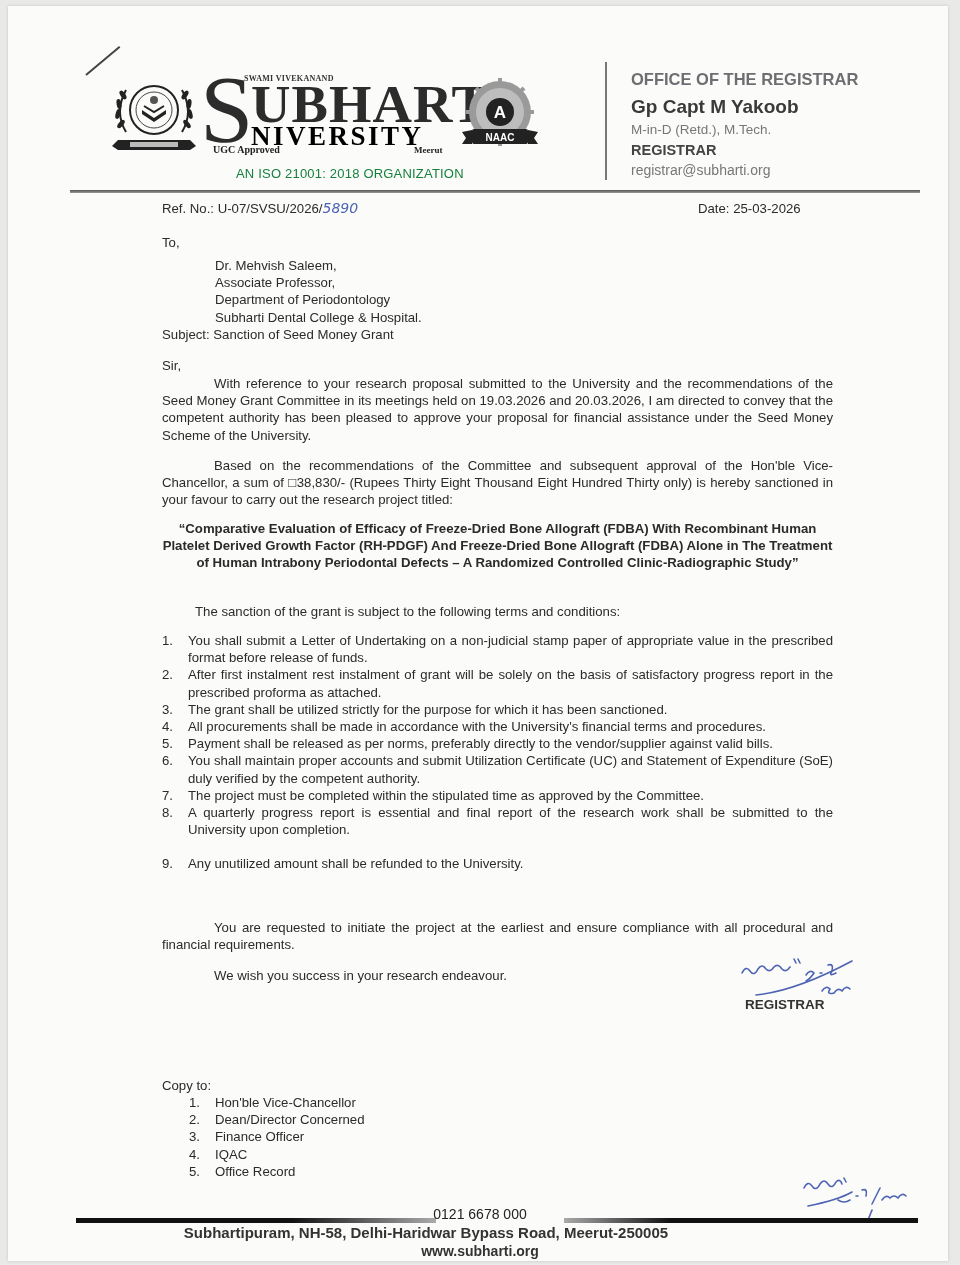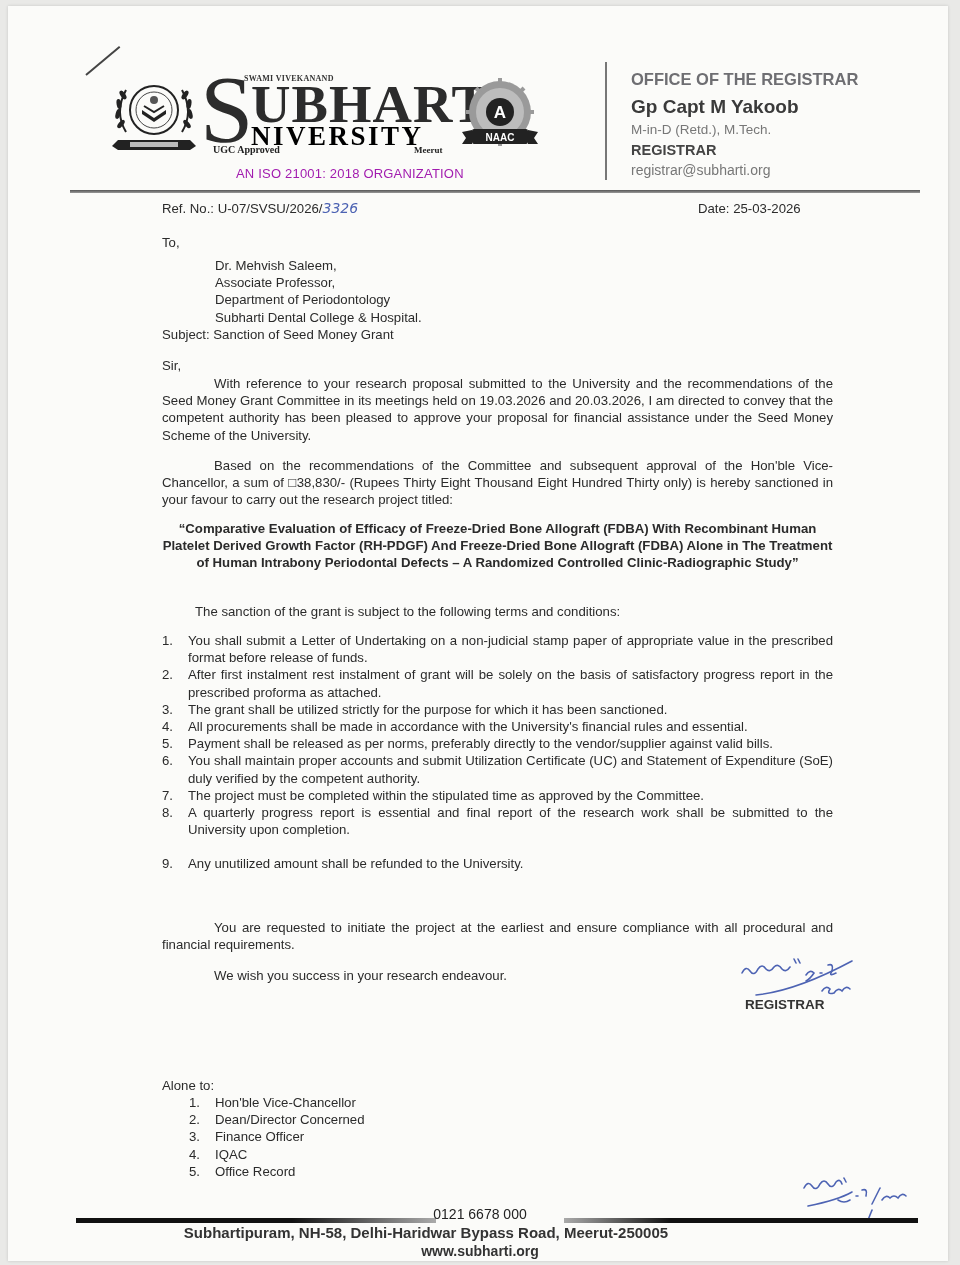--- a/index.html
+++ b/index.html
@@ -19,21 +19,21 @@
   
   .pen-stroke { position: absolute; left: 78px; top: 40px; width: 44px; height: 2px; background: #444; transform: rotate(-40deg); transform-origin: left center; top: 68px; }
   .emblem { left: 100px; top: 66px; width: 92px; height: 82px; }
   .swami { left: 236px; top: 68px; font-family: "Liberation Serif", serif; font-weight: bold; font-size: 8px; letter-spacing: 0.3px; color: #333; }
   .big-s { left: 192px; top: 56px; font-family: "Liberation Serif", serif; font-size: 96px; line-height: 96px; color: #2c2c2c; }
   .bharti { left: 243px; top: 73px; font-family: "Liberation Serif", serif; font-weight: bold; font-size: 52px; line-height: 52px; color: #2c2c2c; letter-spacing: 1px; transform: scaleX(1.05); transform-origin: left; }
   .university { left: 243px; top: 117px; font-family: "Liberation Serif", serif; font-weight: bold; font-size: 27px; line-height: 26px; color: #000000; letter-spacing: 2.5px; }
   .ugc { left: 195px; top: 138px; font-family: "Liberation Serif", serif; font-weight: bold; font-size: 10px; color: #222; margin-left: 10px; }
   .meerut { left: 406px; top: 139px; font-family: "Liberation Serif", serif; font-weight: bold; font-size: 9px; color: #222; }
   .naac { left: 452px; top: 70px; width: 80px; height: 80px; }
-  .iso { left: 228px; top: 160px; font-size: 13px; color: #a21caf; letter-spacing: 0.2px; }
+  .iso { left: 228px; top: 160px; font-size: 13px; color: #15803d; letter-spacing: 0.2px; }
   .vline { left: 597px; top: 56px; width: 2px; height: 118px; background: #777; }
   .reg-office { left: 623px; top: 64px; font-weight: bold; font-size: 16.5px; color: #6e6e72; }
   .reg-name { left: 623px; top: 90px; font-weight: bold; font-size: 19px; color: #3a3a3a; }
   .reg-qual { left: 623px; top: 116px; font-size: 13.5px; color: #777; }
   .reg-title { left: 623px; top: 136px; font-weight: bold; font-size: 14.5px; color: #444; }
   .reg-email { left: 623px; top: 156px; font-size: 14px; color: #777; }
   .hr-top { left: 62px; top: 184px; width: 850px; height: 3px; background: linear-gradient(#555,#999); }
   
   .txt { font-size: 13.2px; line-height: 17.2px; color: #2b2b2b; }
   .ref { left: 154px; top: 194px; }
@@ -132,21 +132,21 @@
   <div class="abs vline"></div>
   <div class="abs reg-office">OFFICE OF THE REGISTRAR</div>
   <div class="abs reg-name">Gp Capt M Yakoob</div>
   <div class="abs reg-qual">M-in-D (Retd.), M.Tech.</div>
   <div class="abs reg-title">REGISTRAR</div>
   <div class="abs reg-email">registrar@subharti.org</div>
 
   <div class="abs hr-top"></div>
 
   <div class="abs txt ref">
-    <span>Ref. No.: U-07/SVSU/2026/</span><span class="ref-hand">3326</span>
+    <span>Ref. No.: U-07/SVSU/2026/</span><span class="ref-hand">5890</span>
   </div>
   <div class="abs txt date">Date: 25-03-2026</div>
 
   <div class="abs txt to">To,</div>
   <div class="abs txt addr">
     <div>Dr. Mehvish Saleem,</div>
     <div>Associate Professor,</div>
     <div>Department of Periodontology</div>
     <div>Subharti Dental College &amp; Hospital.</div>
   </div>
@@ -169,21 +169,21 @@
     <div class="term">
         <span class="num">2.</span>
         <span class="cont">After first instalment rest instalment of grant will be solely on the basis of satisfactory progress report in the prescribed proforma as attached.</span>
       </div>
     <div class="term">
         <span class="num">3.</span>
         <span class="cont">The grant shall be utilized strictly for the purpose for which it has been sanctioned.</span>
       </div>
     <div class="term">
         <span class="num">4.</span>
-        <span class="cont">All procurements shall be made in accordance with the University's financial rules and essential.</span>
+        <span class="cont">All procurements shall be made in accordance with the University's financial terms and procedures.</span>
       </div>
     <div class="term">
         <span class="num">5.</span>
         <span class="cont">Payment shall be released as per norms, preferably directly to the vendor/supplier against valid bills.</span>
       </div>
     <div class="term">
         <span class="num">6.</span>
         <span class="cont">You shall maintain proper accounts and submit Utilization Certificate (UC) and Statement of Expenditure (SoE) duly verified by the competent authority.</span>
       </div>
     <div class="term">
@@ -208,21 +208,21 @@
       <path d="M6 22 Q10 14 14 20 Q18 26 22 18 Q26 12 30 18 Q34 22 38 16 Q42 12 46 18 Q50 22 54 16"></path>
       <path d="M58 8 L60 12 M62 8 L64 12"></path>
       <path d="M70 24 Q74 18 78 22 Q74 28 70 30 M84 22 L86 22 M92 14 Q98 12 96 20 Q92 26 100 22"></path>
       <path d="M20 44 Q60 40 116 10"></path>
       <path d="M86 40 Q90 34 94 38 Q90 44 98 42 Q102 36 106 40 Q110 34 114 38"></path>
     </g>
   </svg>
   <div class="abs registrar-label">REGISTRAR</div>
 
 
-  <div class="abs txt copy">Alone to:</div>
+  <div class="abs txt copy">Copy to:</div>
   <div class="abs txt copy-list">
     <div><span class="num">1.</span><span>Hon'ble Vice-Chancellor</span></div>
     <div><span class="num">2.</span><span>Dean/Director Concerned</span></div>
     <div><span class="num">3.</span><span>Finance Officer</span></div>
     <div><span class="num">4.</span><span>IQAC</span></div>
     <div><span class="num">5.</span><span>Office Record</span></div>
   </div>
 
   <svg class="abs initials" viewBox="0 0 130 48">
     <g fill="none" stroke="#4d63b3" stroke-width="1.6" stroke-linecap="round">

